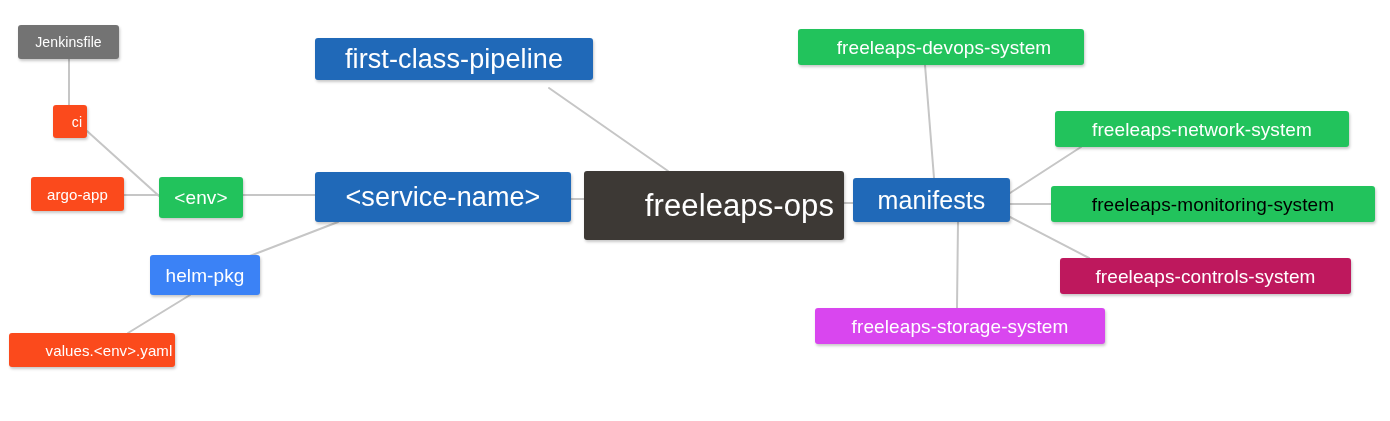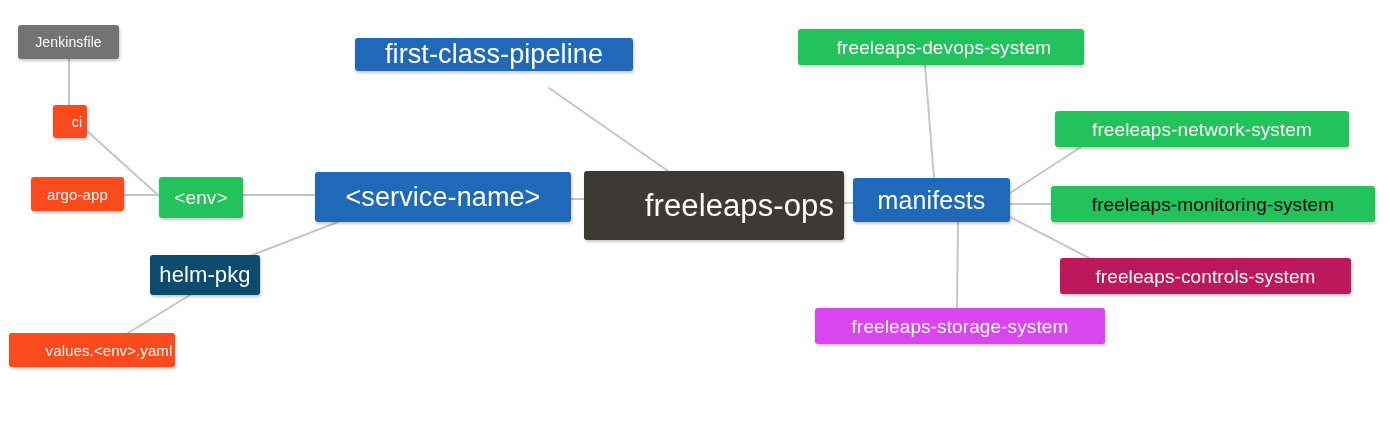--- a/index.html
+++ b/index.html
@@ -69,27 +69,27 @@
       </div>
       <div class="mm-node" style="left: 53px; top: 105px; width: 34px; height: 33px; background: rgb(251, 74, 28); color: rgb(255, 255, 255); font-size: 14px; padding-left: 24px;">
         <span class="mm-label">ci</span>
       </div>
       <div class="mm-node" style="left: 31px; top: 177px; width: 93px; height: 34px; background: rgb(251, 74, 28); color: rgb(255, 255, 255); font-size: 15px;">
         <span class="mm-label">argo-app</span>
       </div>
       <div class="mm-node" style="left: 159px; top: 177px; width: 84px; height: 41px; background: rgb(34, 195, 92); color: rgb(255, 255, 255); font-size: 19px;">
         <span class="mm-label">&lt;env&gt;</span>
       </div>
-      <div class="mm-node" style="left: 150px; top: 255px; width: 110px; height: 40px; background: #0c4a6e; color: rgb(255, 255, 255); font-size: 22px;">
+      <div class="mm-node" style="left: 150px; top: 255px; width: 110px; height: 40px; background: #3b82f6; color: rgb(255, 255, 255); font-size: 19px;">
         <span class="mm-label">helm-pkg</span>
       </div>
       <div class="mm-node" style="left: 9px; top: 333px; width: 166px; height: 34px; background: rgb(251, 74, 28); color: rgb(255, 255, 255); font-size: 15px; padding-left: 44px;">
         <span class="mm-label">values.&lt;env&gt;.yaml</span>
       </div>
-      <div class="mm-node" style="left: 315px; top: 38px; width: 278px; height: 33px; background: rgb(32, 105, 184); color: rgb(255, 255, 255); font-size: 27px; margin-left: 40px;">
+      <div class="mm-node" style="left: 315px; top: 38px; width: 278px; height: 42px; background: rgb(32, 105, 184); color: rgb(255, 255, 255); font-size: 27px;">
         <span class="mm-label">first-class-pipeline</span>
       </div>
       <div class="mm-node" style="left: 315px; top: 172px; width: 256px; height: 50px; background: rgb(32, 105, 184); color: rgb(255, 255, 255); font-size: 27px;">
         <span class="mm-label">&lt;service-name&gt;</span>
       </div>
       <div class="mm-node" style="left: 584px; top: 171px; width: 260px; height: 69px; background: rgb(61, 57, 53); color: rgb(255, 255, 255); font-size: 31px; justify-content: flex-end;">
         <span class="mm-label">freeleaps-ops</span>
       </div>
       <div class="mm-node" style="left: 853px; top: 178px; width: 157px; height: 44px; background: rgb(32, 105, 184); color: rgb(255, 255, 255); font-size: 25px;">
         <span class="mm-label">manifests</span>

